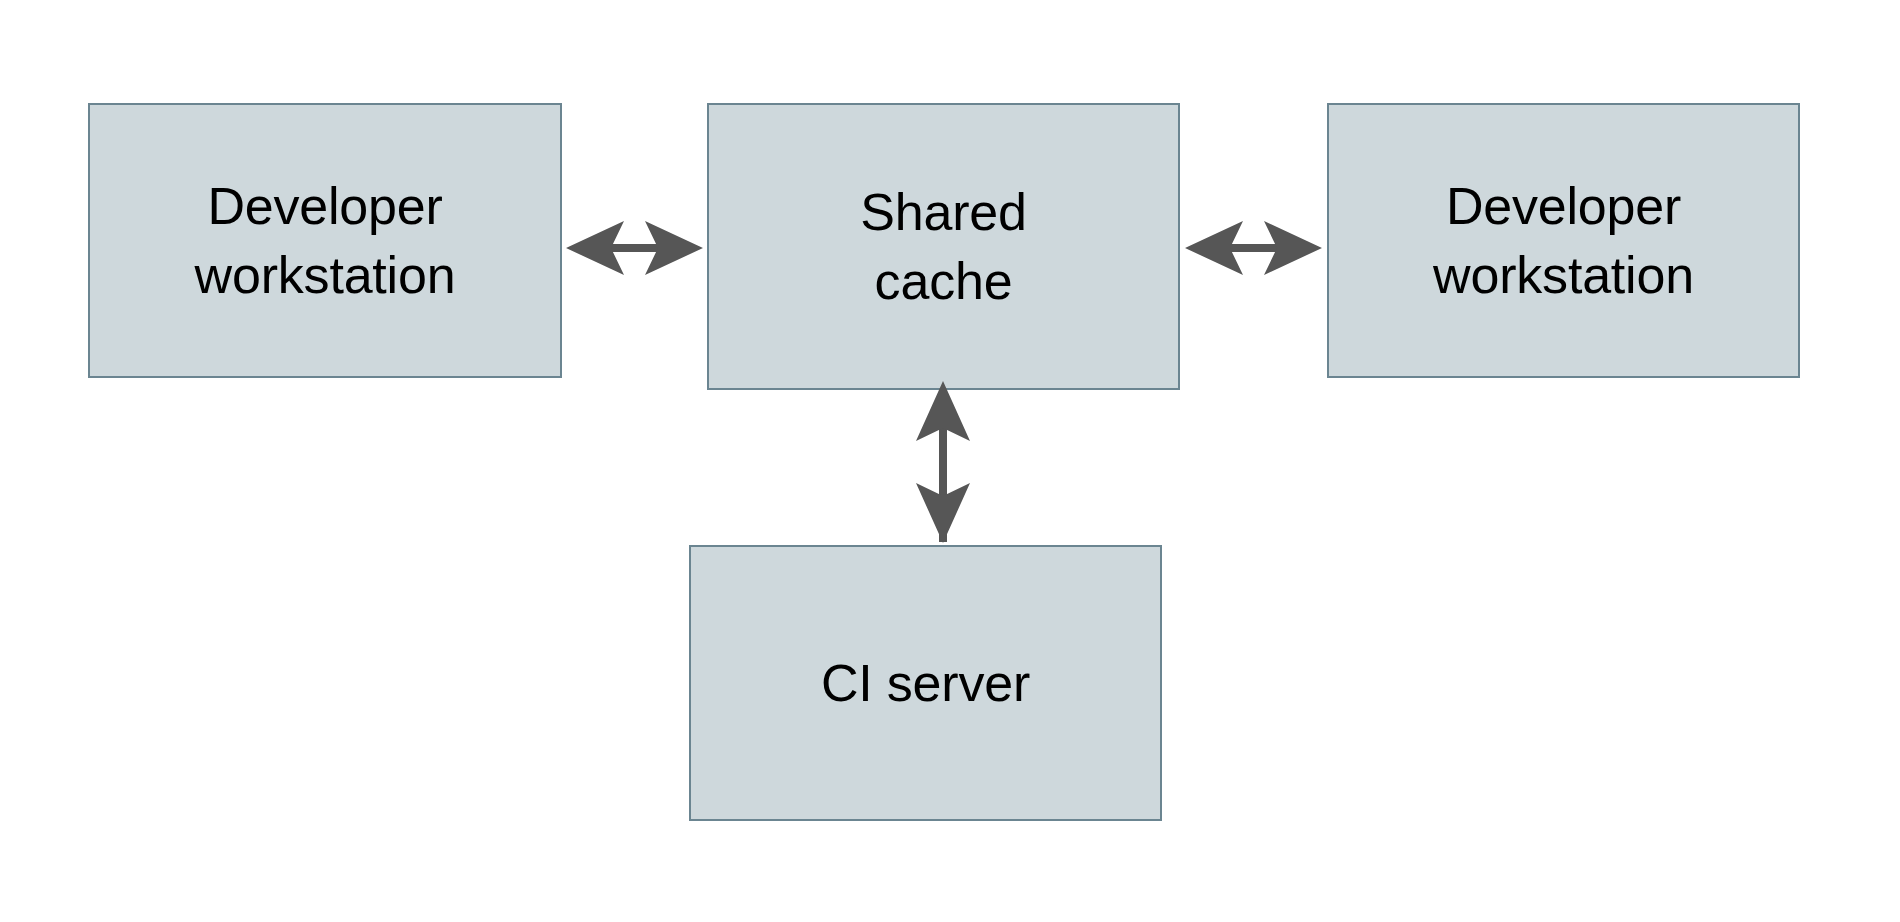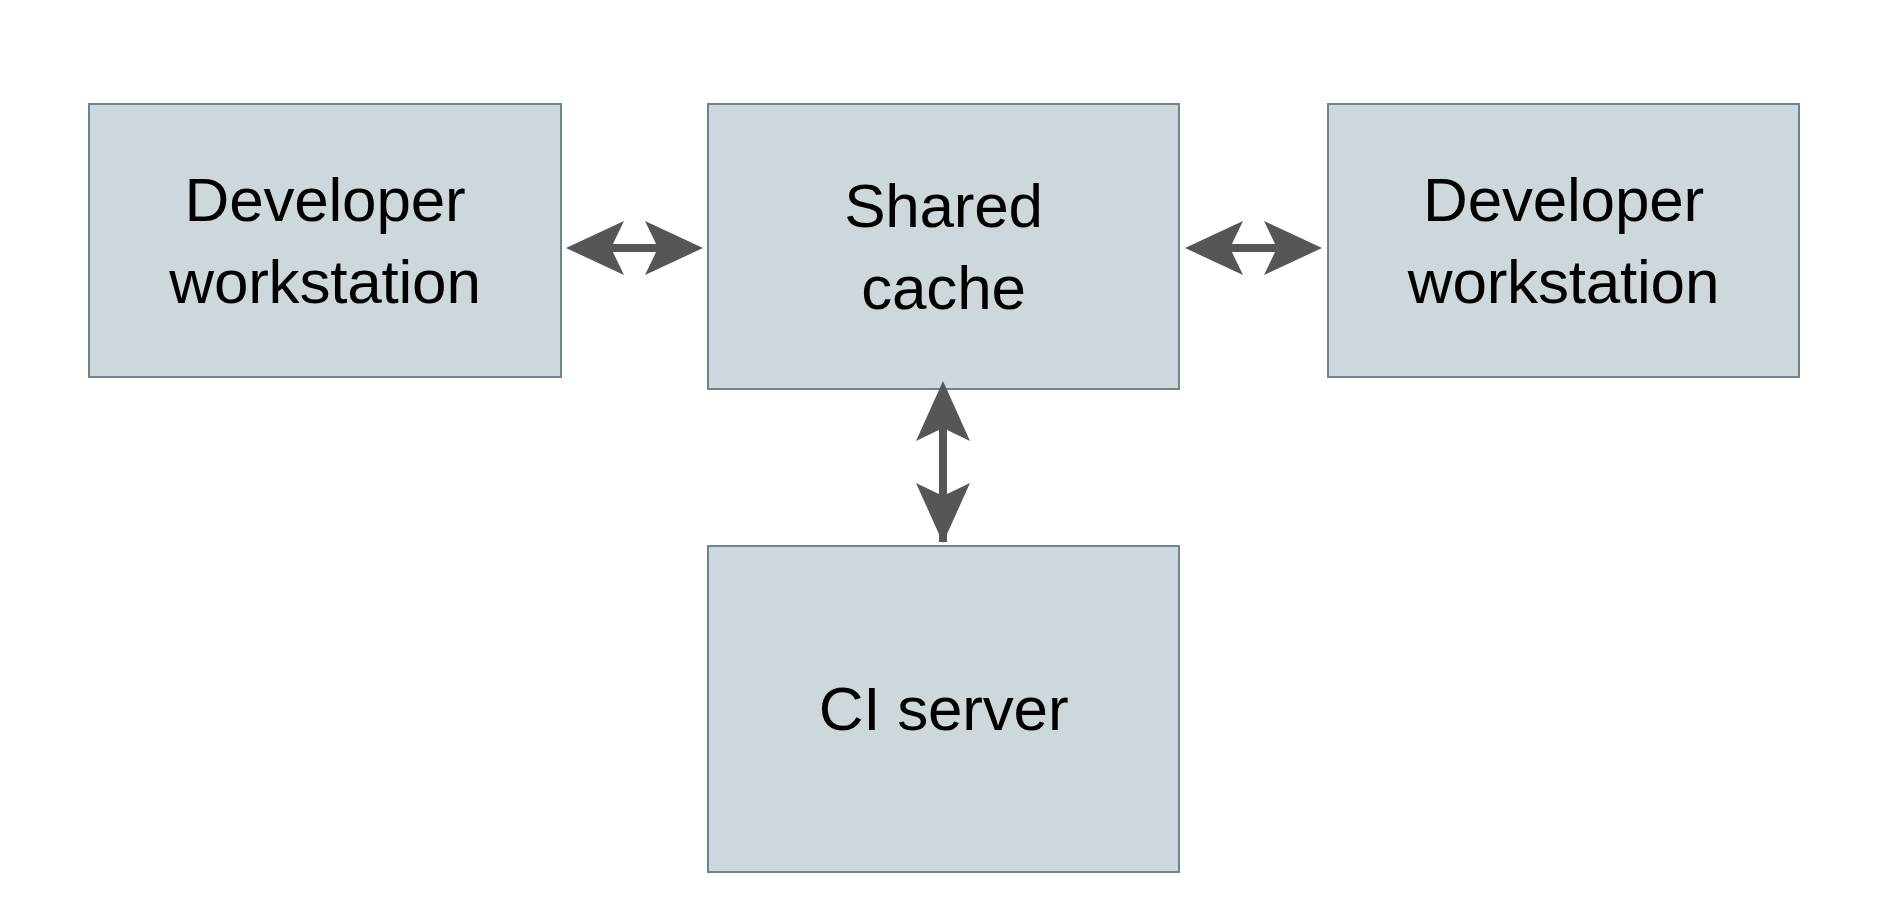--- a/index.html
+++ b/index.html
@@ -24,32 +24,32 @@
   .node-box {
     position: absolute;
     box-sizing: border-box;
     background: #ced8dc;
     border: 2px solid #6b8591;
     display: flex;
     align-items: center;
     justify-content: center;
   }
   .node-label {
-    font-size: 62px;
+    font-size: 52px;
     line-height: 1.32;
     color: #000000;
     text-align: center;
     white-space: pre;
     letter-spacing: -0.2px;
     font-weight: 400;
   }
   #node-dev-left  { left: 88px;   top: 103px; width: 474px; height: 275px; }
   #node-shared    { left: 707px;  top: 103px; width: 473px; height: 287px; }
   #node-dev-right { left: 1327px; top: 103px; width: 473px; height: 275px; }
-  #node-ci        { left: 707px;  top: 545px; width: 473px; height: 328px; }
+  #node-ci        { left: 689px;  top: 545px; width: 473px; height: 276px; }
 
   #node-dev-right .node-label {
     white-space: pre;
     width: 520px;
   }
 
   .arrow-layer {
     position: absolute;
     left: 0;
     top: 0;

